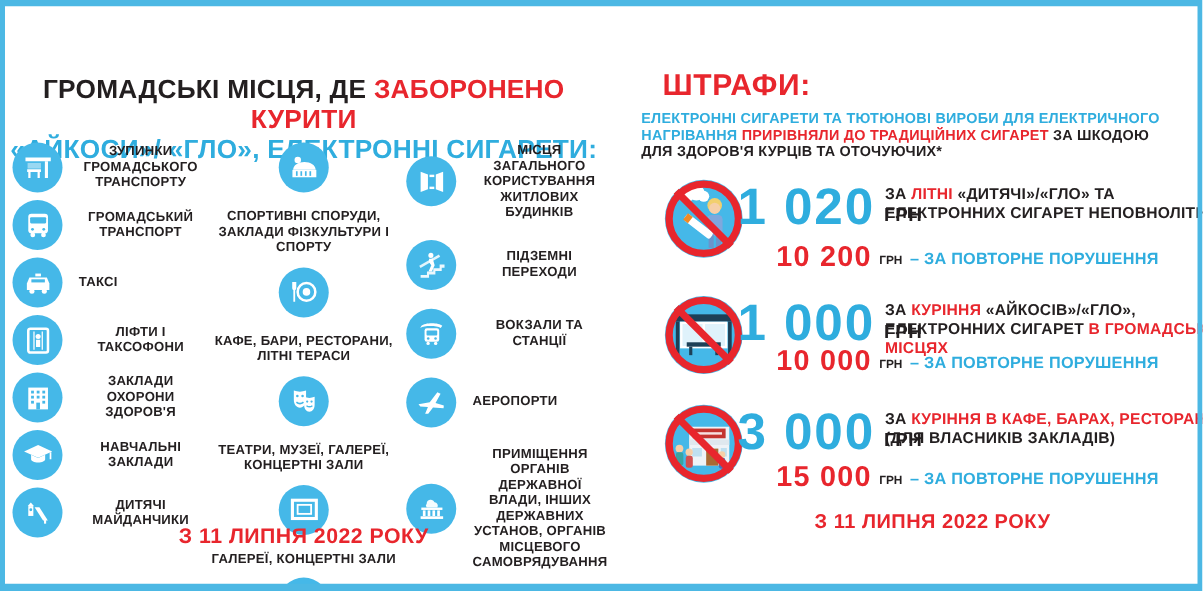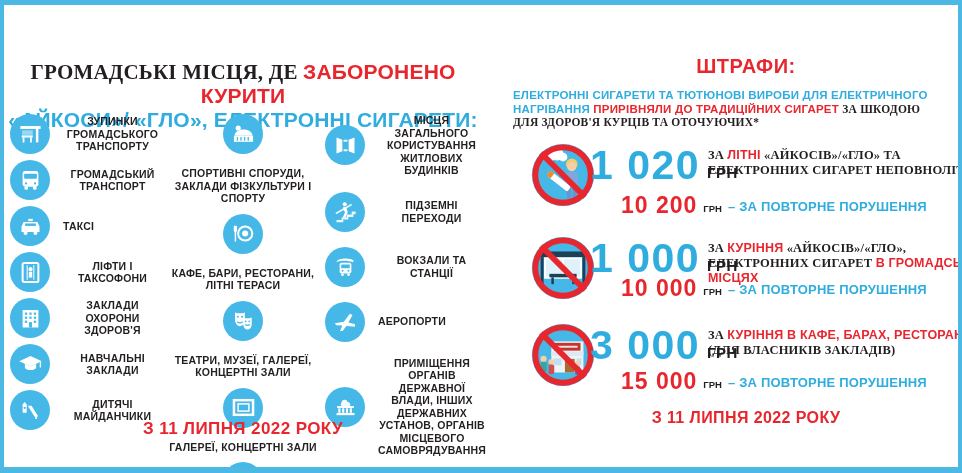--- a/index.html
+++ b/index.html
@@ -5,37 +5,37 @@
   :root{
     --blue:#2fadde; --red:#e8262d; --dark:#231f20; --iconblue:#45b8e8; --border:#4cb8e4;
   }
   html,body{margin:0;padding:0;}
   body{
     width:962px;height:473px;overflow:hidden;position:relative;background:#fff;
     font-family:"Liberation Sans",sans-serif;font-weight:bold;
   }
   .frame{position:absolute;inset:0;border-top:5px solid var(--border);border-left:4px solid var(--border);
     border-right:4px solid var(--border);border-bottom:6px solid var(--border);pointer-events:none;z-index:50;}
-  .c-dark{color:var(--dark);font-family:Liberation Serif, serif;} .c-red{color:var(--red);} .c-blue{color:var(--blue);}
+  .c-dark{color:var(--dark);} .c-red{color:var(--red);} .c-blue{color:var(--blue);}
   
   .l-title{position:absolute;left:4px;top:60px;width:478px;text-align:center;
     font-size:21px;line-height:24px;letter-spacing:.2px;text-transform:uppercase;}
   .col{position:absolute;top:114px;text-align:center;}
   #col1{left:10px;width:152px;} #col2{left:166px;width:154px;} #col3{left:325px;width:160px;}
   .place-item{display:flex;align-items:center;gap:13px;}
   #col1 .place-item{margin-bottom:6px;} #col2 .place-item{margin-bottom:9px;flex-direction:column;} #col3 .place-item{margin-bottom:15px;}
   .circle{width:40px;height:40px;border-radius:50%;background:var(--iconblue);flex:none;
     display:flex;align-items:center;justify-content:center;}
   .circle svg{width:27px;height:27px;display:block;}
   .place-label{font-size:10.5px;line-height:12.5px;color:var(--dark);text-transform:uppercase;letter-spacing:.2px;}
   .l-date{position:absolute;left:4px;top:419px;width:478px;text-align:center;color:var(--red);
     font-size:17px;letter-spacing:.4px;}
   
-  .r-title{position:absolute;left:530px;top:55px;width:432px;text-align:center;color:var(--red);
-    font-size:20px;letter-spacing:.5px;}
+  .r-title{position:absolute;left:530px;top:55px;width:432px;text-align:left;color:var(--red);
+    font-size:24px;letter-spacing:.5px;}
   .r-sub{position:absolute;left:513px;top:89px;width:600px;font-size:11.5px;line-height:13.5px;
     letter-spacing:.2px;text-transform:uppercase;}
   .r-sub .line{white-space:nowrap;}
   .fine-row{position:absolute;left:513px;width:520px;height:92px;}
   #fine0{top:138px;} #fine1{top:231px;} #fine2{top:318px;}
   .fine-icon{position:absolute;left:15px;top:2px;width:70px;height:70px;}
   .fine-icon svg{width:70px;height:70px;display:block;}
   .amount-wrap{position:absolute;left:77px;top:6px;display:flex;align-items:flex-end;gap:7px;}
   .amount{font-size:41px;line-height:42px;color:var(--blue);letter-spacing:1.5px;}
   .cur{font-size:15px;color:var(--dark);margin-bottom:5px;letter-spacing:.5px;}
@@ -334,21 +334,21 @@
         </g>
         <circle cx="36" cy="36" r="28.5" fill="none" stroke="#e8262d" stroke-width="6"></circle>
         <rect x="33" y="4" width="6" height="64" fill="#e8262d" transform="rotate(-45 36 36)"></rect>
       </svg>
     </span>
   <span class="amount-wrap">
       <span class="amount">1 020</span>
       <span class="cur">ГРН</span>
     </span>
   <span class="desc">
-      <div class="line"><span class="c-dark">ЗА </span><span class="c-red">ЛІТНІ</span><span class="c-dark"> «АЙКОСІВ»/«ГЛО» ТА</span></div>
+      <div class="line"><span class="c-dark">ЗА </span><span class="c-red">ЛІТНІ</span><span class="c-dark"> «ДИТЯЧІ»/«ГЛО» ТА</span></div>
       <div class="line"><span class="c-dark">ЕЛЕКТРОННИХ СИГАРЕТ НЕПОВНОЛІТНІМ</span></div>
     </span>
   <span class="repeat">
       <span class="r-amount">10 200</span>
       <span class="r-cur">ГРН</span>
       <span class="r-text">– ЗА ПОВТОРНЕ ПОРУШЕННЯ</span>
     </span>
 </div>
 <div class="fine-row" id="fine1">
   <span class="fine-icon">

